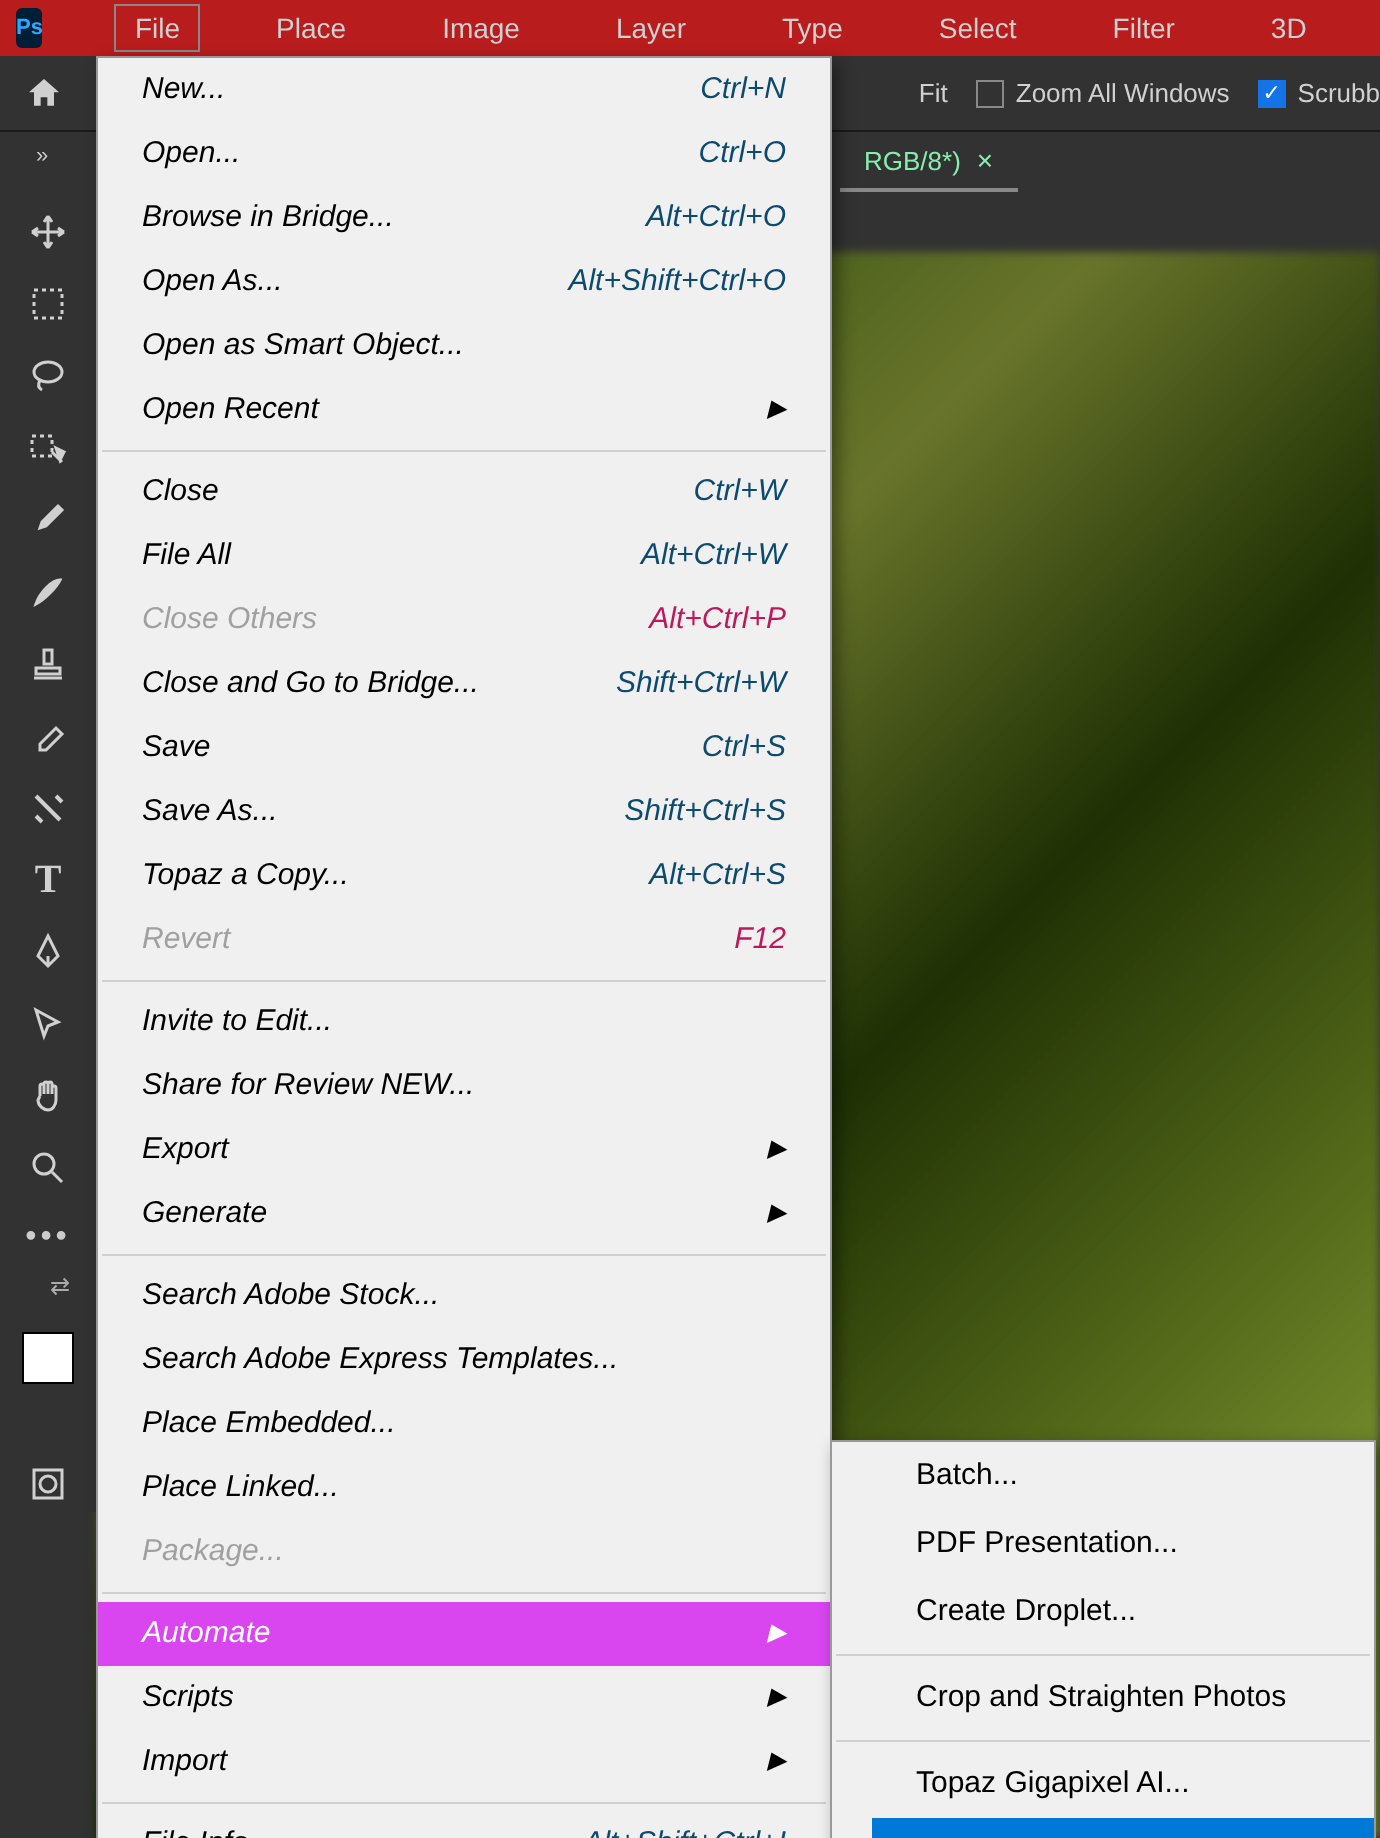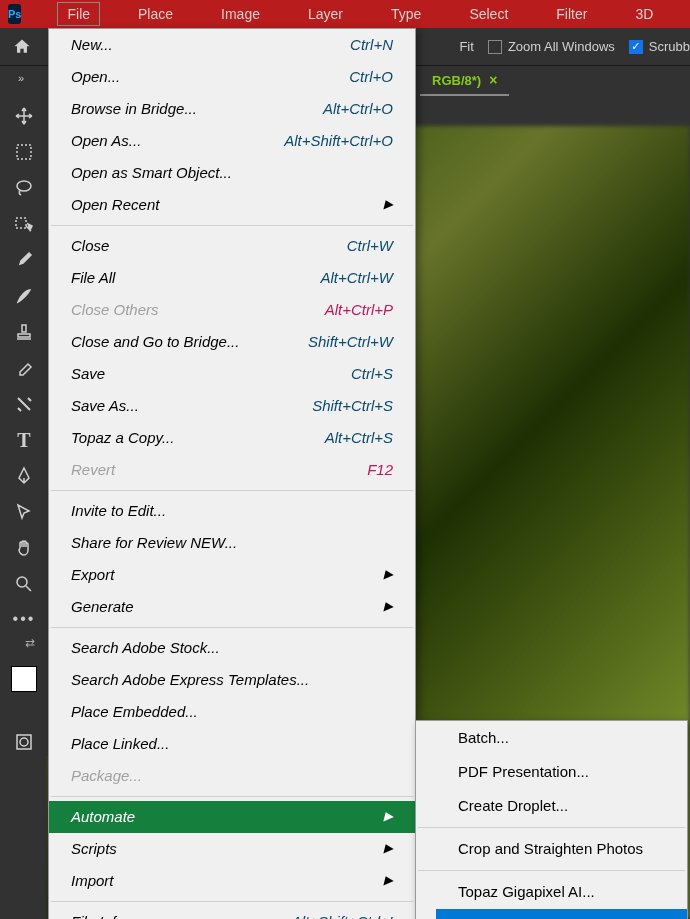--- a/index.html
+++ b/index.html
@@ -11,37 +11,37 @@
 .menu-item.active { border: 1px solid #888; padding: 3px 9px; }
 
 .options-bar { height: 38px; background: #323232; display: flex; align-items: center; padding-left: 10px; color: #d0d0d0; font-size: 13px; border-bottom: 1px solid #1a1a1a; }
 .home-icon { width: 24px; height: 24px; display: flex; align-items: center; justify-content: center; }
 .opt-space { flex: 1; }
 .checkbox { width: 14px; height: 14px; border: 1px solid #888; margin: 0 6px 0 14px; display: inline-flex; align-items: center; justify-content: center; font-size: 11px; }
 .checkbox.checked { background: #1473e6; border-color: #1473e6; color: white; }
 
 .tab-bar { height: 30px; background: #323232; display: flex; align-items: center; padding-left: 420px; }
 .chevron { color: #ccc; font-size: 11px; padding: 0 14px; }
-.doc-tab { color: #84cc16; font-size: 13px; padding: 6px 12px; border-bottom: 2px solid #888; display: flex; align-items: center; gap: 8px; font-weight: bold; }
+.doc-tab { color: #86efac; font-size: 13px; padding: 6px 12px; border-bottom: 2px solid #888; display: flex; align-items: center; gap: 8px; }
 .close-x { font-size: 14px; }
 
 .tool-panel { position: absolute; left: 0; top: 96px; width: 48px; background: #323232; display: flex; flex-direction: column; align-items: center; padding-top: 6px; gap: 8px; }
 .tool-icon { width: 28px; height: 28px; display: flex; align-items: center; justify-content: center; color: #d0d0d0; font-size: 18px; cursor: default; }
 .tool-svg { width: 20px; height: 20px; fill: none; stroke: #d0d0d0; stroke-width: 1.5; }
 .color-swatch { width: 26px; height: 26px; background: white; border: 1px solid #000; position: relative; margin-top: 6px; }
 .color-swatch::after { content: ''; position: absolute; width: 26px; height: 26px; background: black; right: -12px; bottom: -12px; z-index: -1; border: 1px solid #777; }
 .swap-ico { color: #aaa; font-size: 12px; margin-bottom: 2px; margin-left: 12px; }
 
 .canvas { position: absolute; left: 48px; top: 126px; right: 0; bottom: 0; background: linear-gradient(135deg, #2a3815 0%, #4a5f28 20%, #6b7538 35%, #2e3d18 55%, #5a6b2a 75%, #8fa548 100%); filter: blur(2px) contrast(1.2); }
 .canvas::after { content: ''; position: absolute; inset: 0; background-image: radial-gradient(circle, rgba(255,255,255,0.05) 1px, transparent 1px); background-size: 3px 3px; opacity: 0.5; mix-blend-mode: overlay; }
 
 .dropdown { position: absolute; left: 48px; top: 28px; width: 368px; background: #f0f0f0; border: 1px solid #999; box-shadow: 3px 3px 8px rgba(0,0,0,0.4); z-index: 100; font-size: 15px; color: #000; }
 .dd-item { display: flex; justify-content: space-between; align-items: center; padding: 4px 22px; cursor: default; line-height: 1.6; font-style: italic; }
 .dd-item.disabled { color: #a0a0a0; }
-.dd-item.highlighted { background: #15803d; color: white; gap: 12px; }
+.dd-item.highlighted { background: #d946ef; color: white; gap: 12px; }
 .dd-sep { height: 1px; background: #d0d0d0; margin: 4px 2px; }
 .dd-shortcut { color: #0c4a6e; }
 .dd-item.disabled .dd-shortcut { color: #be185d; }
 .dd-arrow { font-size: 12px; margin-left: auto; }
 .dd-item.highlighted .dd-arrow { color: white; }
 
 .submenu { position: absolute; left: 415px; top: 720px; width: 273px; background: #f0f0f0; border: 1px solid #999; box-shadow: 3px 3px 8px rgba(0,0,0,0.4); z-index: 101; font-size: 15px; color: #000; }
 .sub-item { padding: 5px 22px; cursor: default; line-height: 1.6; margin-left: 20px; }
 .sub-item.highlighted { background: #0078d7; color: white; }
 .sub-sep { height: 1px; background: #d0d0d0; margin: 4px 2px; }

